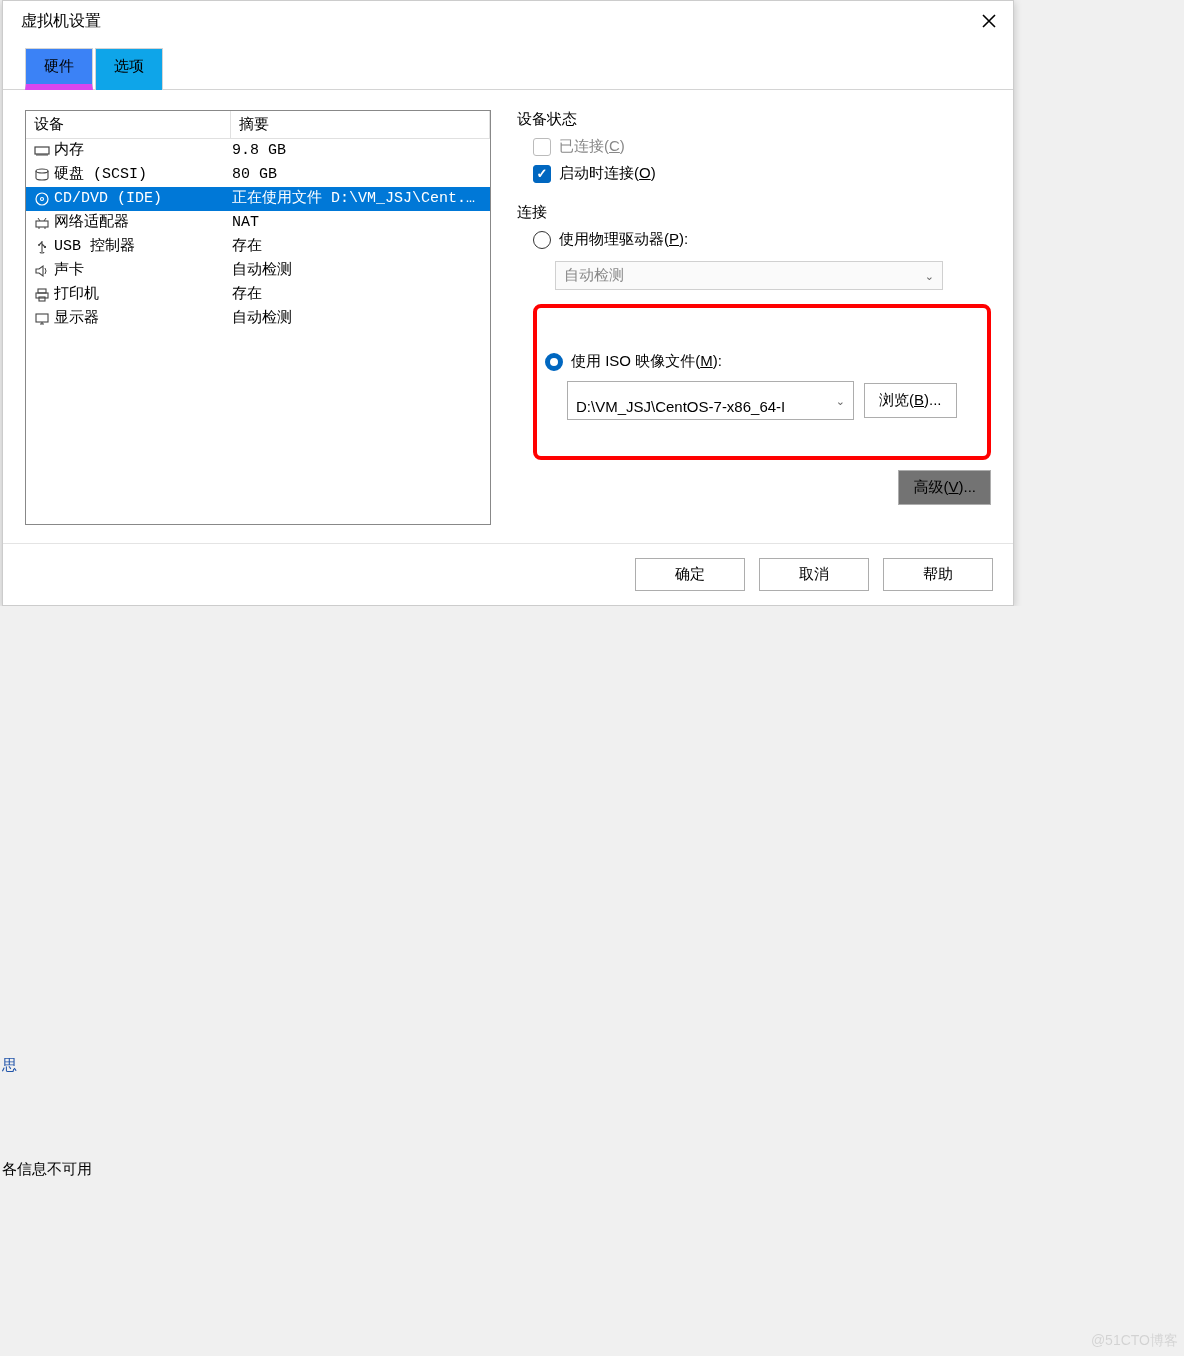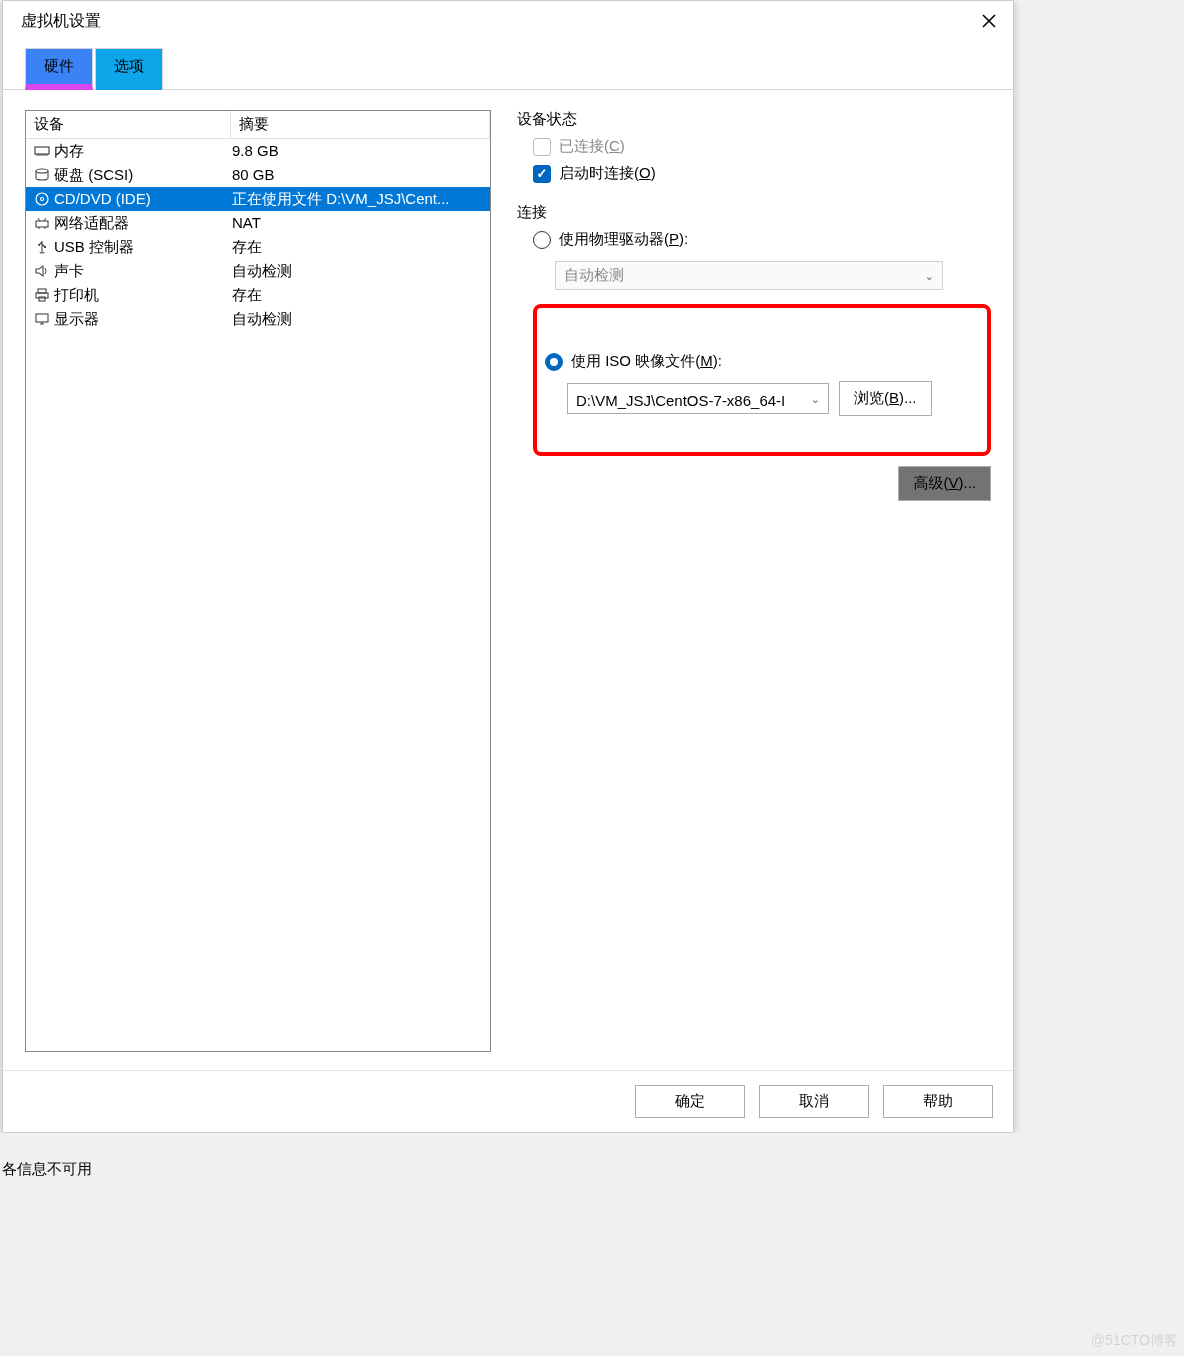--- a/index.html
+++ b/index.html
@@ -5,28 +5,28 @@
 * { box-sizing: border-box; margin: 0; padding: 0; }
 body { font-family: "Microsoft YaHei", "Segoe UI", sans-serif; font-size: 15px; background: #f0f0f0; color: #000; }
 .dialog { width: 1012px; background: #fff; border: 1px solid #ccc; box-shadow: 0 2px 8px rgba(0,0,0,0.2); margin: 0 2px; }
 .titlebar { display: flex; justify-content: space-between; align-items: center; padding: 8px 12px 6px 18px; }
 .titlebar-title { font-size: 16px; }
 .close-btn { width: 24px; height: 24px; display: flex; align-items: center; justify-content: center; cursor: pointer; font-size: 20px; }
 .tabs { display: flex; padding: 0 22px; border-bottom: 1px solid #d4d4d4; margin-top: 8px; }
 .tab { padding: 8px 18px; cursor: pointer; background: #0ea5e9; border: 1px solid #d4d4d4; border-bottom: none; margin-right: 2px; position: relative; bottom: -1px; }
 .tab.active { background: #3b82f6; border-bottom: 6px solid #d946ef; text-align: center; }
 .content { display: flex; padding: 20px 22px 18px 22px; gap: 24px; }
-.left-panel { width: 466px; display: flex; flex-direction: row; }
+.left-panel { width: 466px; display: flex; flex-direction: column; }
 .device-table { flex: 1; border: 1px solid #888; background: #fff; height: 942px; }
 .table-header { display: flex; background: #fff; border-bottom: 1px solid #e0e0e0; }
 .table-header > div { padding: 4px 8px; border-right: 1px solid #e0e0e0; }
 .col-device { width: 205px; }
 .col-summary { flex: 1; }
 .table-body { }
-.table-row { display: flex; align-items: center; padding: 0px 6px; cursor: pointer; line-height: 24px; }
+.table-row { display: flex; align-items: center; padding: 0px 6px; cursor: pointer; line-height: 24px; font-family: Liberation Mono, monospace; }
 .table-row.selected { background: #0078d7; color: #fff; }
 .row-icon { width: 20px; height: 18px; display: inline-flex; align-items: center; justify-content: center; margin-right: 2px; }
 .row-device { width: 200px; display: flex; align-items: center; }
 .row-summary { flex: 1; overflow: hidden; text-overflow: ellipsis; white-space: nowrap; }
 .left-buttons { display: flex; justify-content: center; gap: 18px; margin-top: 14px; }
 .btn { padding: 6px 18px; background: #fff; border: 1px solid #adadad; cursor: pointer; min-width: 88px; text-align: center; }
 .right-panel { flex: 1; padding-top: 0; }
 .group { margin-bottom: 20px; }
 .group-title { margin-bottom: 8px; padding-left: 2px; }
 .indent { padding-left: 18px; }
@@ -39,21 +39,21 @@
 .radio { border-radius: 50%; }
 .radio.checked { border: 5px solid #0067c0; }
 .label-disabled { color: #888; }
 .underline { text-decoration: underline; }
 .select-box { border: 1px solid #adadad; padding: 4px 28px 4px 8px; background: #fff; position: relative; display: inline-block; cursor: pointer; }
 .select-box.disabled { background: #fafafa; color: #888; border-color: #d0d0d0; }
 .select-chevron { position: absolute; right: 8px; top: 50%; transform: translateY(-50%); font-size: 11px; color: #666; }
 .select-auto { width: 388px; margin-left: 22px; margin-top: 4px; }
 .highlight-box { border: 4px solid #ff0000; border-radius: 8px; padding: 12px 8px 36px 8px; margin-top: 14px; }
 .iso-row { display: flex; align-items: center; gap: 10px; margin-top: 10px; margin-left: 22px; }
-.iso-select { border: 1px solid #adadad; padding: 8px 26px 4px 8px; background: #fff; position: relative; width: 262px; cursor: pointer; }
+.iso-select { border: 1px solid #adadad; padding: 16px 26px 4px 8px; background: #fff; position: relative; width: 287px; cursor: pointer; }
 .browse-btn { padding: 7px 14px; background: #fff; border: 1px solid #adadad; cursor: pointer; }
 .advanced-row { text-align: right; margin-top: 10px; padding-right: 0; }
 .advanced-btn { padding: 7px 14px; background: #737373; border: 1px solid #adadad; cursor: pointer; display: inline-block; }
 .footer { display: flex; justify-content: flex-end; gap: 14px; padding: 14px 20px; border-top: 1px solid #e4e4e4; }
 .footer .btn { min-width: 110px; padding: 6px 10px; }
 svg { display: block; }
 .watermark { position: fixed; right: 6px; bottom: 6px; color: rgba(0,0,0,0.12); font-size: 14px; }
 .bg-text { position: fixed; left: 2px; font-size: 15px; z-index: -1; }
 </style>
 </head>

